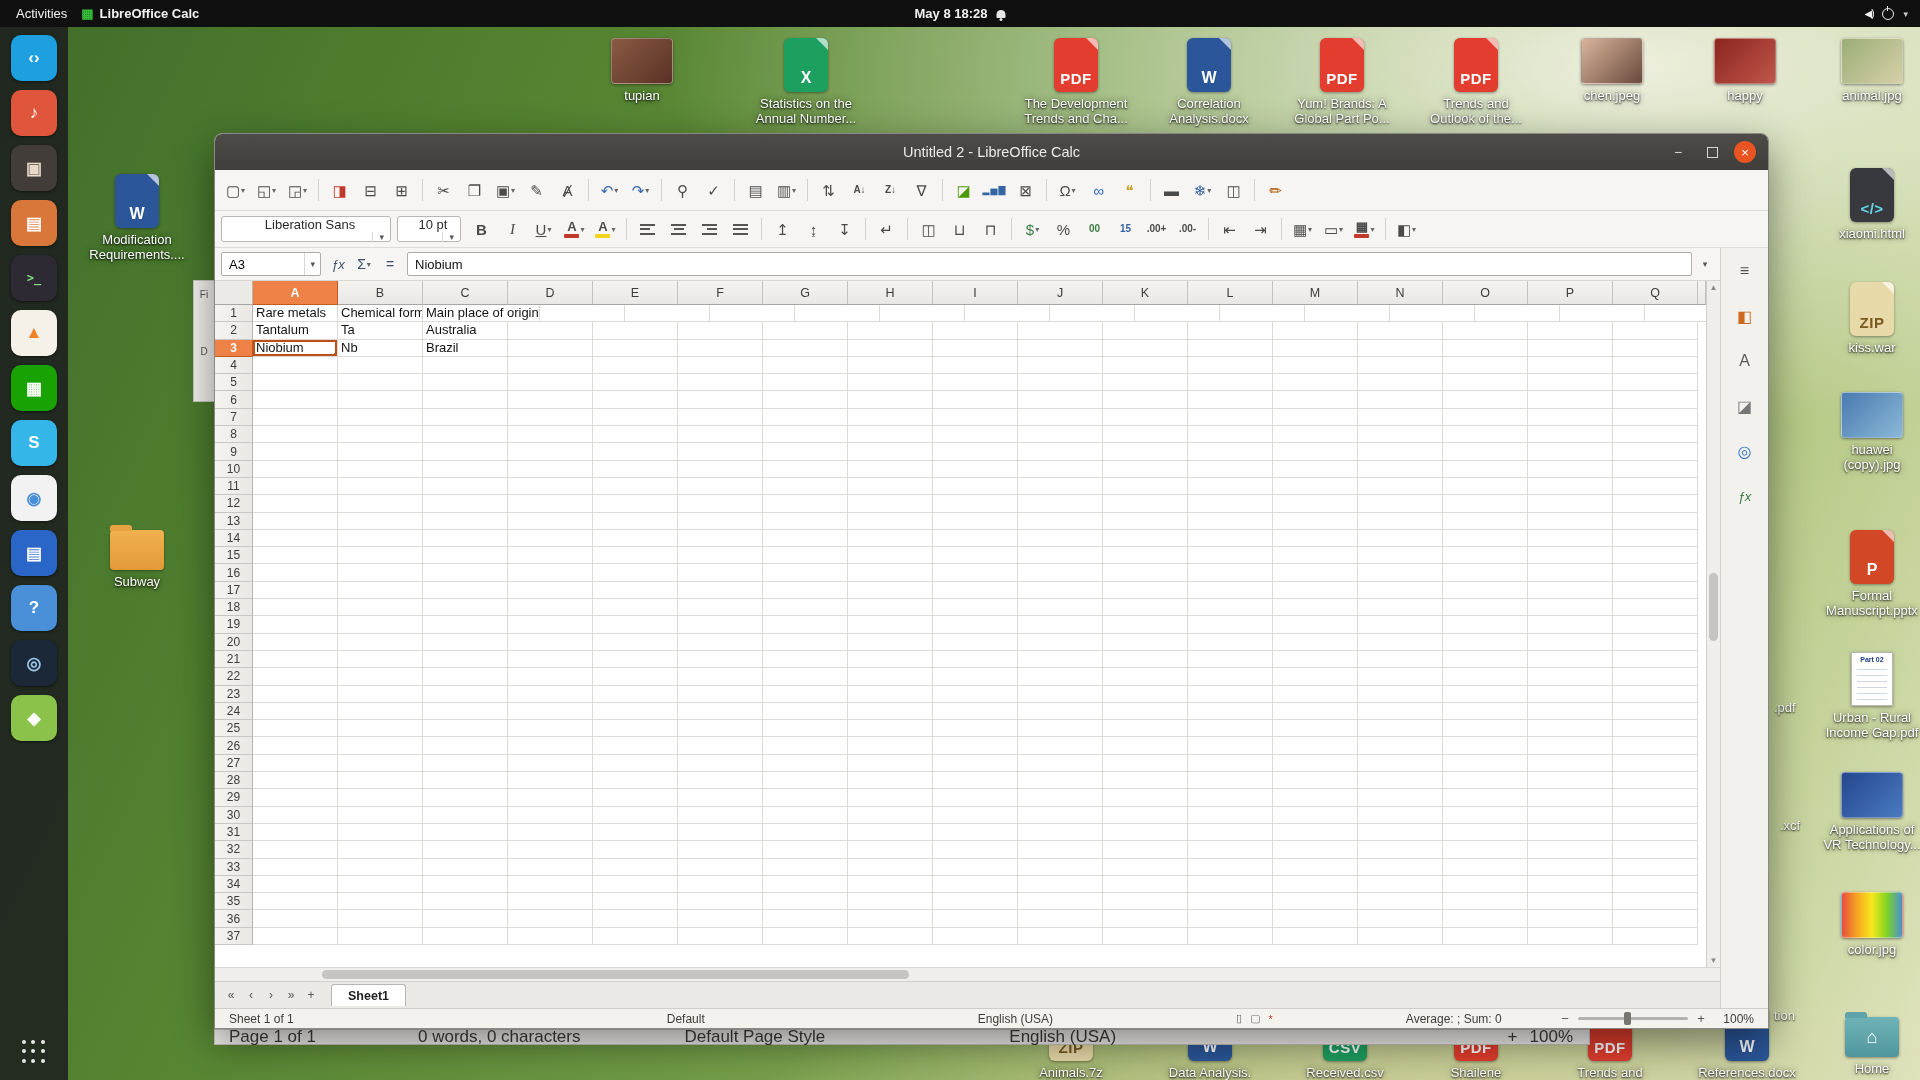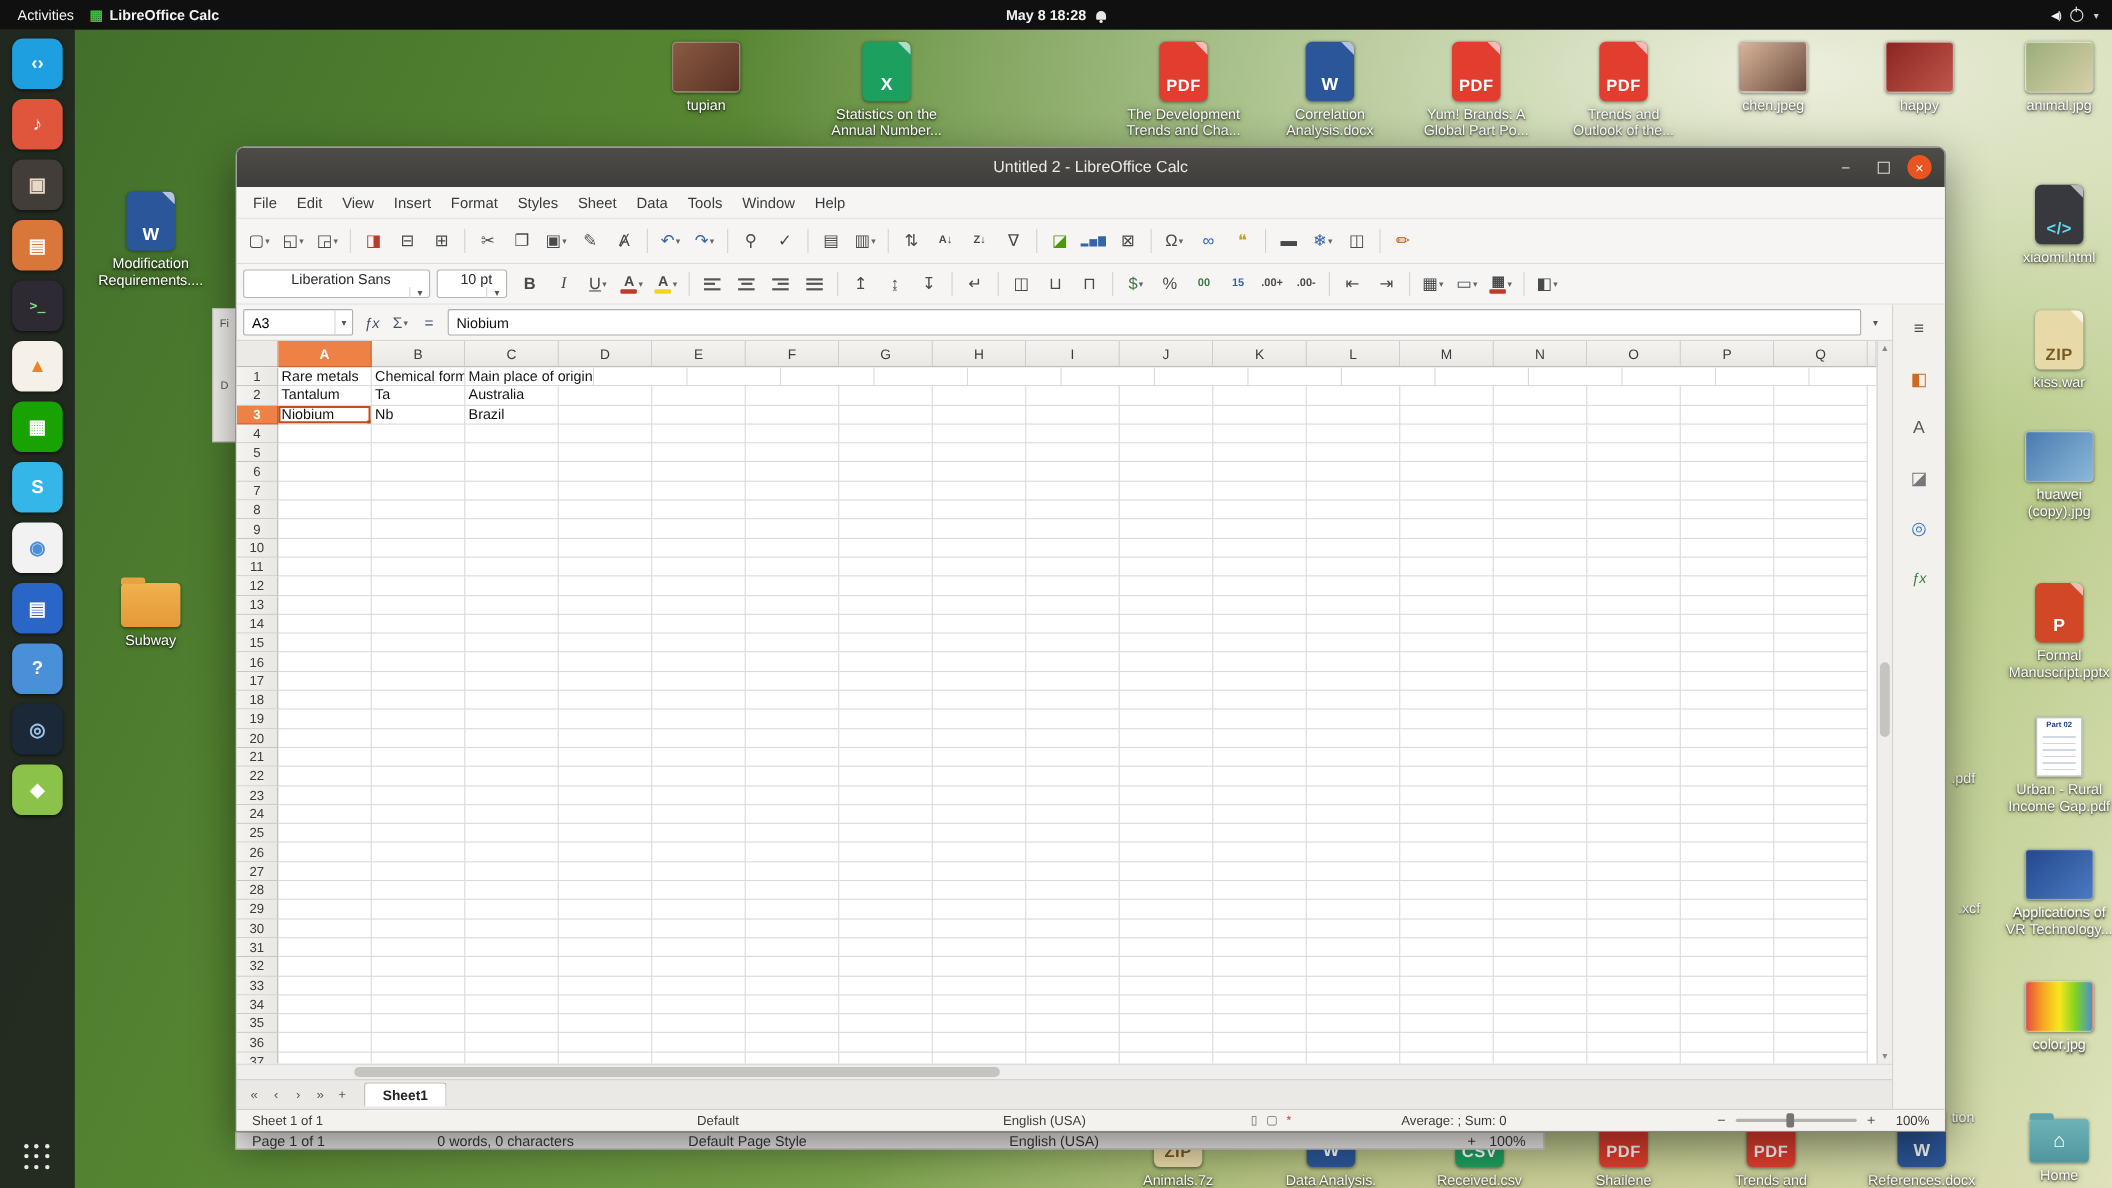--- a/index.html
+++ b/index.html
@@ -54,21 +54,21 @@
   .folder.home{background:linear-gradient(#6fb3b8,#4f969c);}
   .folder.home::before{background:#5da3a9;}
   .hg{color:#fff;font-size:18px;}
   .page{width:42px;height:54px;background:#fff;border:1px solid #b8b8b8;position:relative;box-sizing:border-box;box-shadow:0 1px 3px rgba(0,0,0,.4);}
   .page .pt{position:absolute;top:3px;left:0;right:0;text-align:center;font-size:7px;font-weight:700;color:#1a3c8c;}
   .page .lines{position:absolute;left:5px;right:5px;top:16px;bottom:5px;background:repeating-linear-gradient(#cfd6e4 0 1.5px,transparent 1.5px 6px);}
   .dlbl{margin-top:4px;font-size:13px;line-height:15px;color:#fff;text-shadow:0 1px 2px rgba(0,0,0,.95),0 0 6px rgba(0,0,0,.5);}
   .frag{position:absolute;font-size:13px;color:#fff;text-shadow:0 1px 2px rgba(0,0,0,.95);z-index:1;}
   
   .sliver{position:absolute;left:193px;top:280px;width:22px;height:122px;background:#f3f1ee;border:1px solid #c9c7c3;z-index:3;display:flex;flex-direction:column;align-items:center;padding-top:8px;gap:46px;font-size:10px;color:#555;box-sizing:border-box;}
-  .wstrip{position:absolute;left:214px;top:1029px;width:1190px;height:16px;background:#f3f1ee;border:1px solid #c9c7c3;display:flex;align-items:center;font-size:13px;color:#3c3c3c;z-index:3;box-sizing:border-box;}
+  .wstrip{position:absolute;left:214px;top:1029px;width:1376px;height:16px;background:#f3f1ee;border:1px solid #c9c7c3;display:flex;align-items:center;font-size:17px;color:#3c3c3c;z-index:3;box-sizing:border-box;}
   .ws-page{margin-left:14px;} .ws-words{margin-left:74px;padding-left:28px;} .ws-style{margin-left:104px;} .ws-lang{margin-left:184px;}
   .ws-zoom{margin-left:auto;display:flex;gap:12px;margin-right:16px;align-items:center;}
   
   .window{position:absolute;left:214px;top:133px;width:1555px;height:896px;z-index:5;display:flex;flex-direction:column;background:#f6f5f4;border:1px solid #8a8884;border-radius:8px 8px 0 0;box-shadow:0 14px 40px rgba(0,0,0,.45);box-sizing:border-box;overflow:hidden;}
   .titlebar{flex:0 0 36px;background:linear-gradient(#4e4c48,#403e3a);display:flex;align-items:center;position:relative;}
   .tb-title{position:absolute;left:0;right:0;text-align:center;color:#eceae7;font-size:14.5px;}
   .tb-controls{margin-left:auto;display:flex;gap:10px;padding-right:12px;z-index:1;align-items:center;}
   .wbtn{width:24px;height:24px;display:flex;align-items:center;justify-content:center;color:#d8d6d2;font-size:14px;}
   .maxbox{width:9px;height:9px;border:1.5px solid #d8d6d2;display:inline-block;}
   .wbtn.close{background:#e95420;border-radius:50%;color:#fff;width:22px;height:22px;font-size:13px;}
@@ -121,21 +121,21 @@
   .vscroll{flex:0 0 14px;background:#f0eeec;border-left:1px solid #d0cecb;position:relative;box-sizing:border-box;}
   .vs-arrow{position:absolute;left:0;width:100%;text-align:center;font-size:8px;color:#8a8884;}
   .vs-thumb{position:absolute;left:2px;top:292px;width:9px;height:68px;background:#c6c4c0;border-radius:5px;}
   .hscroll{flex:0 0 14px;background:#f0eeec;border-top:1px solid #d8d6d2;position:relative;box-sizing:border-box;}
   .hs-thumb{position:absolute;left:107px;top:2px;width:587px;height:9px;background:#c6c4c0;border-radius:5px;}
   .tabsrow{flex:0 0 26px;display:flex;align-items:center;background:#ebe9e6;border-top:1px solid #d0cecb;padding-left:6px;gap:2px;}
   .tnav{width:20px;text-align:center;color:#555;font-size:12px;}
   .sheettab{height:22px;background:#fff;border:1px solid #b8b6b2;border-bottom:none;padding:0 16px;display:flex;align-items:center;font-size:12.5px;font-weight:700;color:#222;margin-left:8px;border-radius:3px 3px 0 0;box-sizing:border-box;}
   .sidebar{flex:0 0 48px;background:#f3f1ee;border-left:1px solid #d4d2ce;display:flex;flex-direction:column;align-items:center;padding-top:8px;gap:15px;box-sizing:border-box;}
   .sbi{width:30px;height:30px;display:flex;align-items:center;justify-content:center;font-size:16px;border-radius:4px;}
-  .statusbar{flex:0 0 20px;display:flex;align-items:center;background:#f4f2ef;border-top:1px solid #cfcdc9;font-size:12px;color:#3c3c3c;padding:0 14px;box-sizing:border-box;}
+  .statusbar{flex:0 0 20px;display:flex;align-items:center;background:#f4f2ef;border-top:1px solid #cfcdc9;font-size:12px;color:#3c3c3c;padding:0 14px;box-sizing:border-box;gap:33px;}
   .sb-sheet{} .sb-style{margin-left:340px;} .sb-lang{margin-left:240px;}
   .sb-icons{margin-left:150px;display:flex;gap:8px;align-items:center;font-size:11px;color:#6a6a6a;}
   .sb-stats{margin-left:100px;}
   .zctr{margin-left:auto;display:flex;align-items:center;gap:7px;}
   .zbtn{font-size:13px;color:#555;width:12px;text-align:center;}
   .ztrack{width:110px;height:3px;background:#b4b2ae;border-radius:2px;position:relative;}
   .zhandle{position:absolute;left:42%;top:-5px;width:7px;height:13px;background:#77756f;border-radius:2px;}
   .sb-zoom{width:40px;text-align:right;}
 </style>
 </head>
@@ -435,33 +435,20 @@
     <div class="titlebar">
       <span class="tb-title">Untitled 2 - LibreOffice Calc</span>
       <span class="tb-controls">
         <span class="wbtn">−</span>
         <span class="wbtn">
             <span class="maxbox"></span>
           </span>
         <span class="wbtn close">×</span>
       </span>
     </div>
-    <div class="menubar">
-        <span class="menu-item">File</span>
-        <span class="menu-item">Edit</span>
-        <span class="menu-item">View</span>
-        <span class="menu-item">Insert</span>
-        <span class="menu-item">Format</span>
-        <span class="menu-item">Styles</span>
-        <span class="menu-item">Sheet</span>
-        <span class="menu-item">Data</span>
-        <span class="menu-item">Tools</span>
-        <span class="menu-item">Window</span>
-        <span class="menu-item">Help</span>
-      </div>
     <div class="toolbar tb1">
         <span class="tbi">
           <span class="g">▢</span>
           <span class="dd">▾</span>
         </span>
         <span class="tbi">
           <span class="g">◱</span>
           <span class="dd">▾</span>
         </span>
         <span class="tbi">

